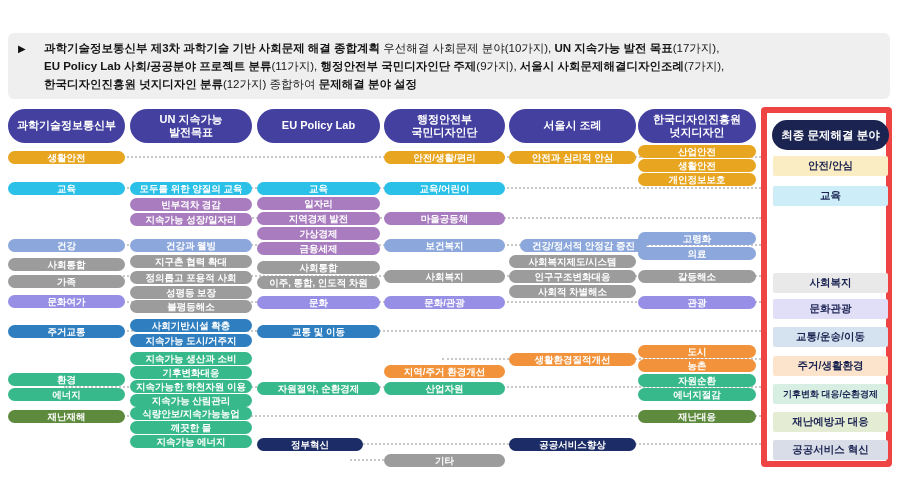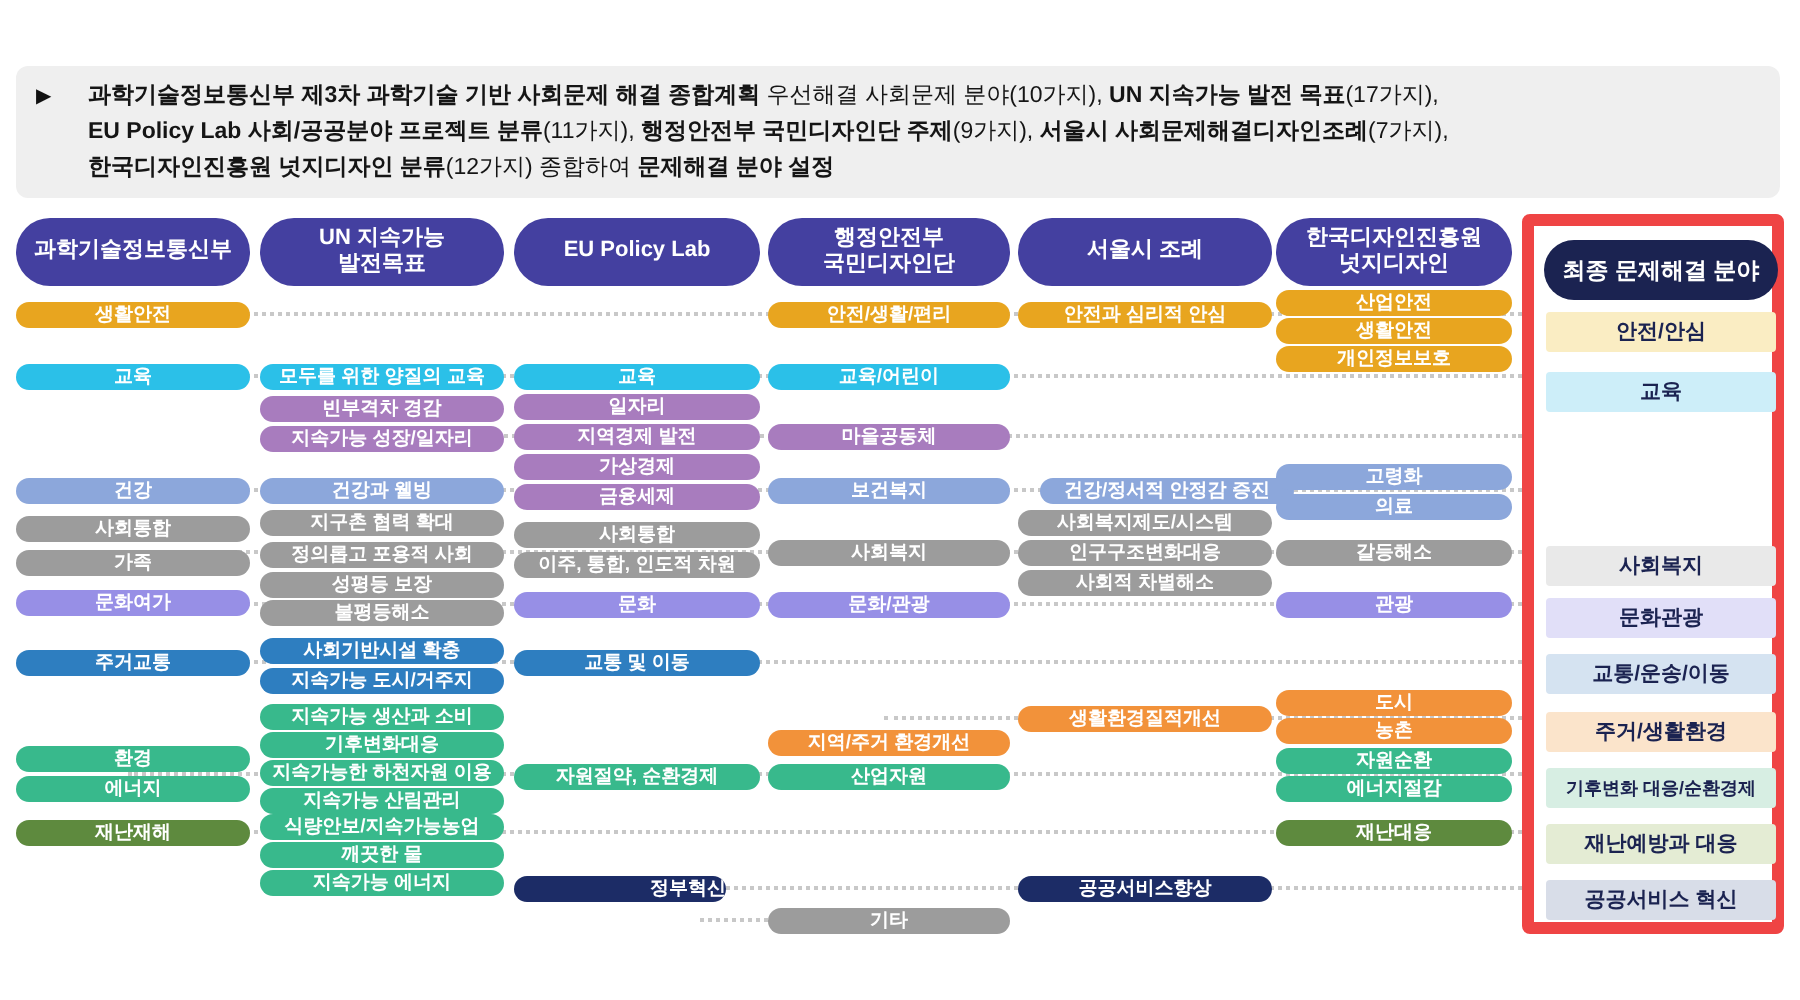--- a/index.html
+++ b/index.html
@@ -81,21 +81,21 @@
       <div class="pill" style="left: 257px; width: 123px; top: 181.5px; background: rgb(43, 192, 232);">교육</div>
       <div class="pill" style="left: 257px; width: 123px; top: 196.5px; background: rgb(168, 124, 190);">일자리</div>
       <div class="pill" style="left: 257px; width: 123px; top: 211.5px; background: rgb(168, 124, 190);">지역경제 발전</div>
       <div class="pill" style="left: 257px; width: 123px; top: 226.5px; background: rgb(168, 124, 190);">가상경제</div>
       <div class="pill" style="left: 257px; width: 123px; top: 241.5px; background: rgb(168, 124, 190);">금융세제</div>
       <div class="pill" style="left: 257px; width: 123px; top: 260.5px; background: rgb(156, 156, 156);">사회통합</div>
       <div class="pill" style="left: 257px; width: 123px; top: 275.5px; background: rgb(156, 156, 156);">이주, 통합, 인도적 차원</div>
       <div class="pill" style="left: 257px; width: 123px; top: 295.5px; background: rgb(151, 143, 230);">문화</div>
       <div class="pill" style="left: 257px; width: 123px; top: 324.5px; background: rgb(46, 126, 192);">교통 및 이동</div>
       <div class="pill" style="left: 257px; width: 123px; top: 381.5px; background: rgb(56, 185, 140);">자원절약, 순환경제</div>
-      <div class="pill" style="left: 257px; width: 106px; top: 437.5px; background: rgb(28, 44, 102); text-align: right;">정부혁신</div>
+      <div class="pill" style="left: 257px; width: 106px; top: 437.5px; background: rgb(28, 44, 102);">정부혁신</div>
       <div class="colhead" style="left: 384px; width: 121px; background: rgb(68, 64, 160);">행정안전부
 국민디자인단</div>
       <div class="pill" style="left: 384px; width: 121px; top: 150.5px; background: rgb(232, 165, 31);">안전/생활/편리</div>
       <div class="pill" style="left: 384px; width: 121px; top: 181.5px; background: rgb(43, 192, 232);">교육/어린이</div>
       <div class="pill" style="left: 384px; width: 121px; top: 211.5px; background: rgb(168, 124, 190);">마을공동체</div>
       <div class="pill" style="left: 384px; width: 121px; top: 238.5px; background: rgb(140, 167, 219);">보건복지</div>
       <div class="pill" style="left: 384px; width: 121px; top: 269.5px; background: rgb(156, 156, 156);">사회복지</div>
       <div class="pill" style="left: 384px; width: 121px; top: 295.5px; background: rgb(151, 143, 230);">문화/관광</div>
       <div class="pill" style="left: 384px; width: 121px; top: 352.5px; background: rgb(242, 146, 58); margin-top: 12px;">지역/주거 환경개선</div>
       <div class="pill" style="left: 384px; width: 121px; top: 381.5px; background: rgb(56, 185, 140);">산업자원</div>

